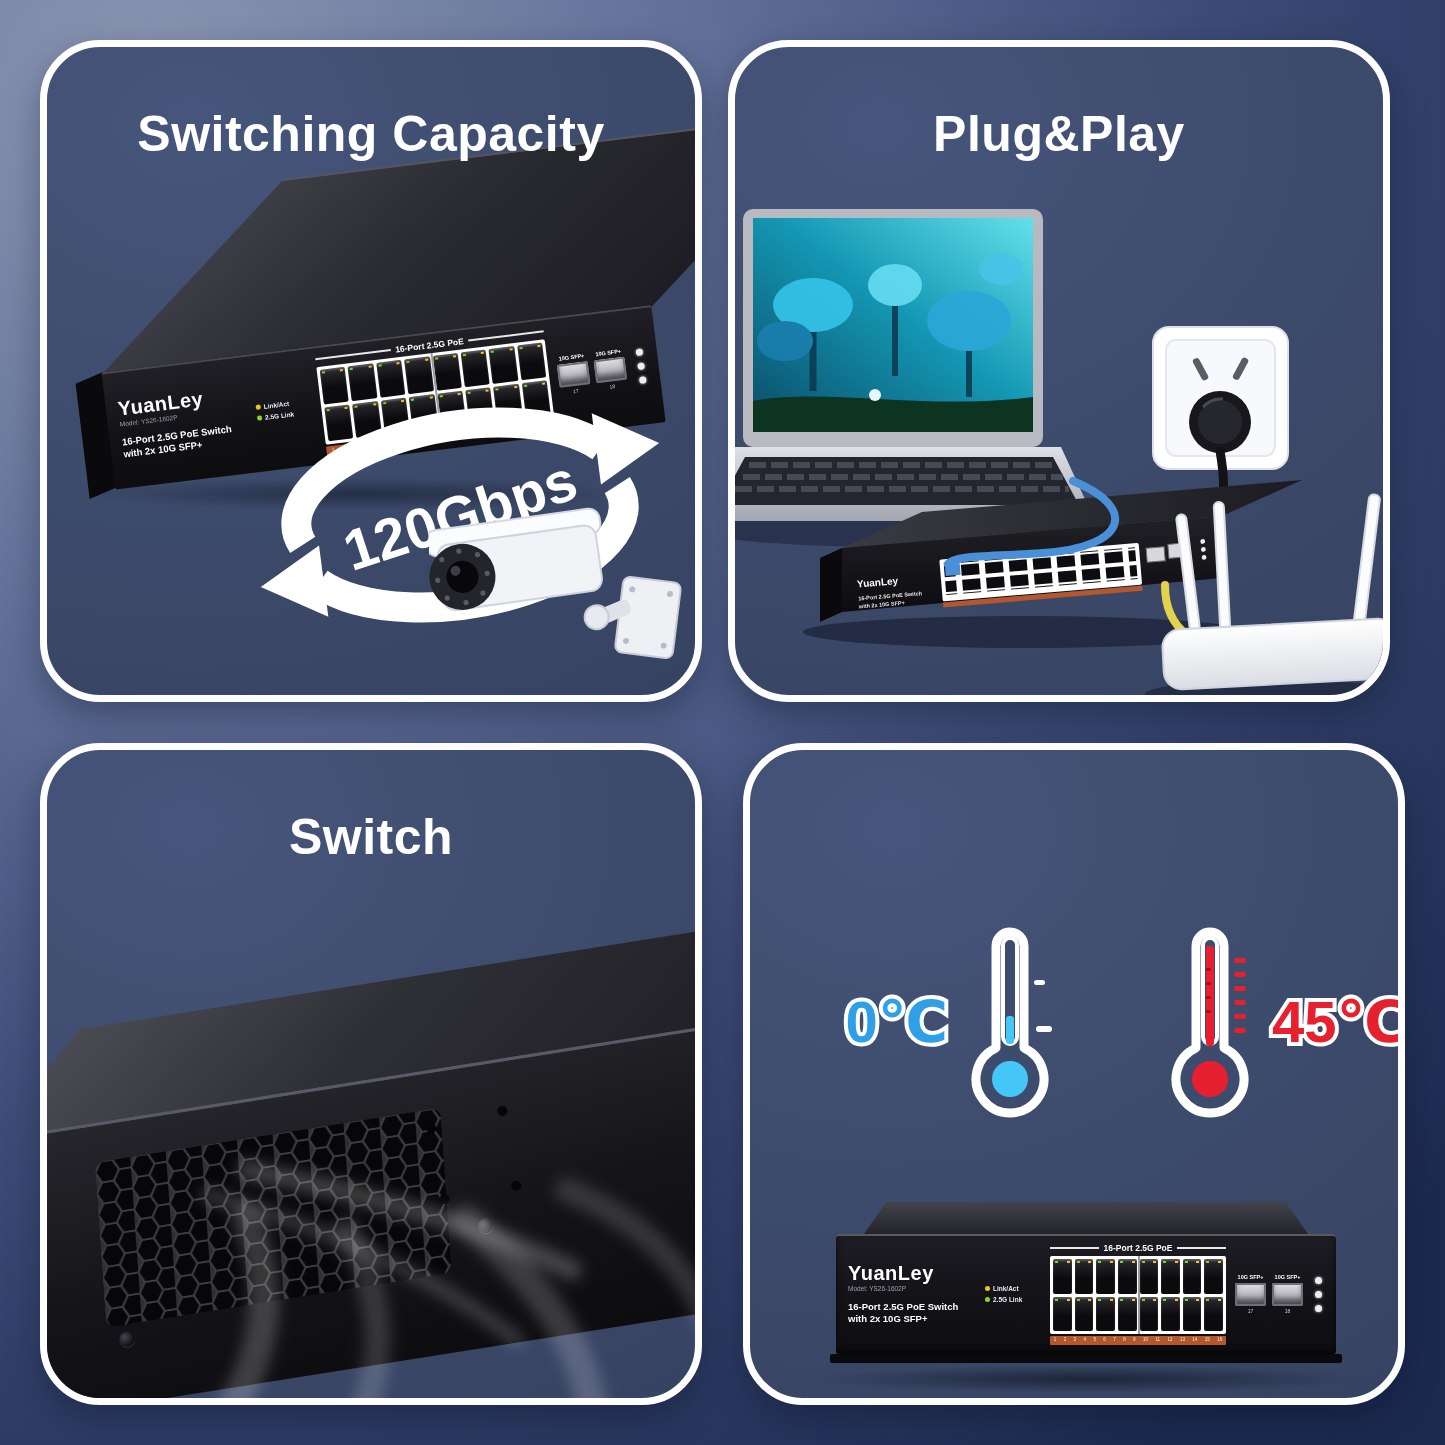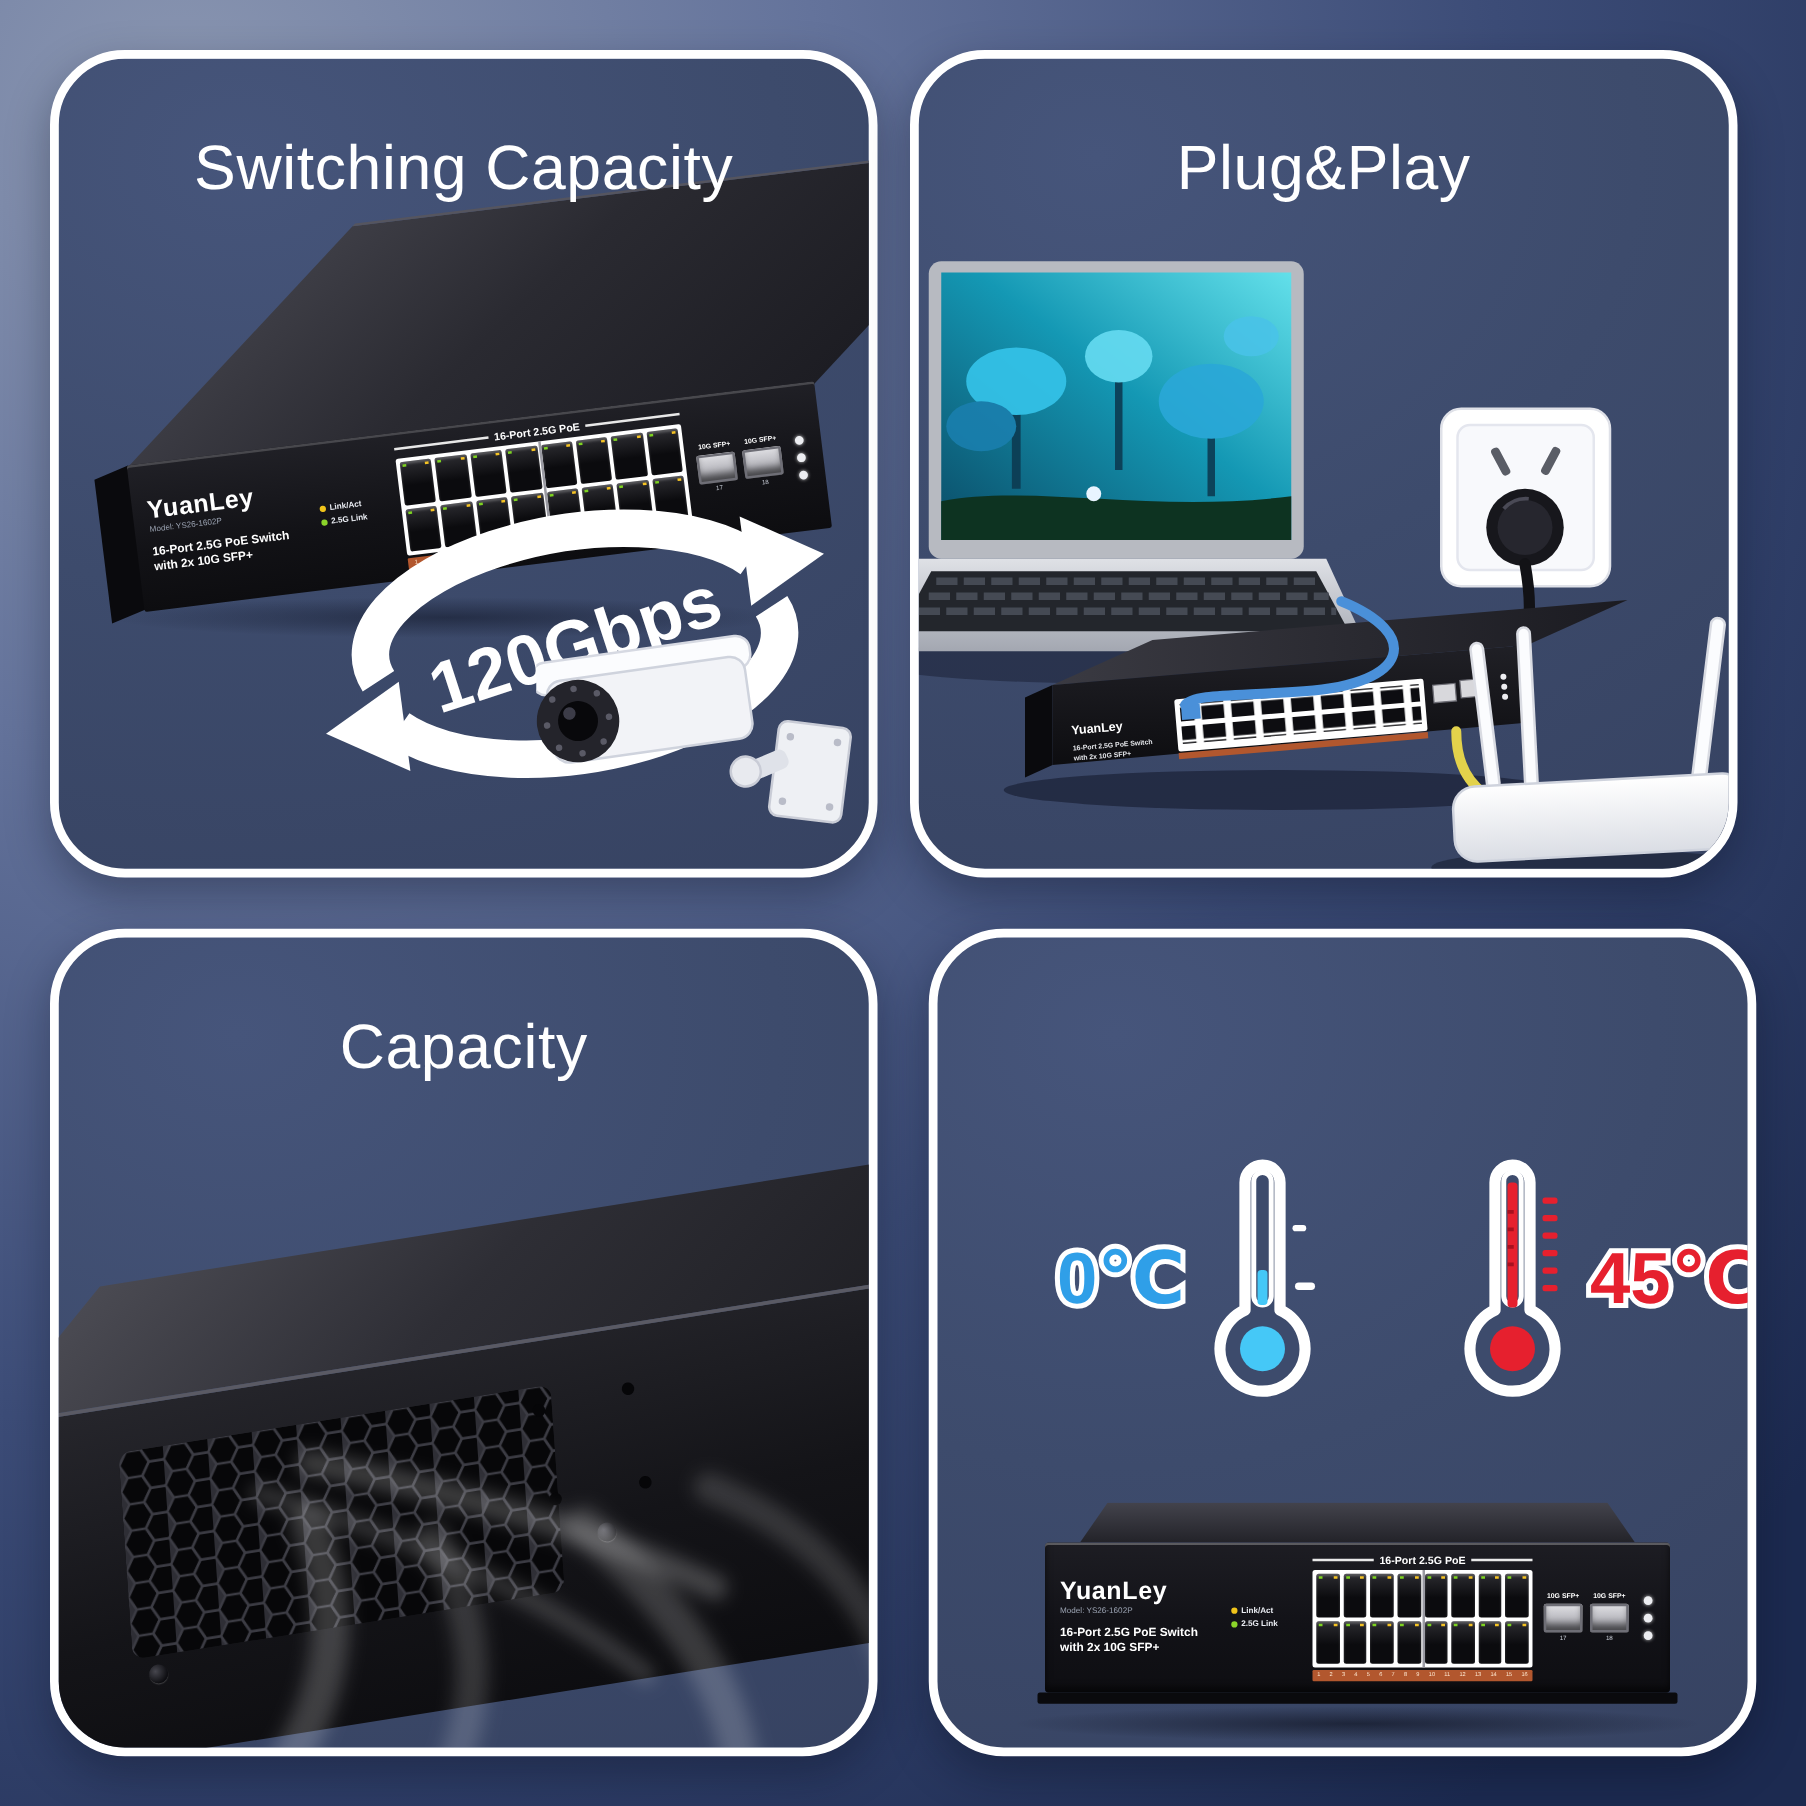--- a/index.html
+++ b/index.html
@@ -5,21 +5,21 @@
   html,body{margin:0;padding:0;width:1445px;height:1445px;overflow:hidden;
     font-family:"Liberation Sans","DejaVu Sans",sans-serif;}
   .stage{position:relative;width:1445px;height:1445px;
     background:radial-gradient(1700px 1700px at 10% 6%, #8a96b1 0%, #64739b 30%, #3c4c77 62%, #1c2a50 100%);}
   .panel{position:absolute;width:662px;height:662px;box-sizing:border-box;
     border:7px solid #fff;border-radius:60px;overflow:hidden;
     background:radial-gradient(900px 720px at 22% 12%, #46557b 0%, #3d4b6c 48%, #364261 100%);
     box-shadow:0 14px 34px rgba(8,14,32,.35);}
   .p-tl{left:40px;top:40px}.p-tr{left:728px;top:40px}.p-bl{left:40px;top:743px}.p-br{left:743px;top:743px}
   .panel h2{position:absolute;top:58px;left:0;width:100%;margin:0;text-align:center;
-    font-size:50px;font-weight:400;color:#fff;letter-spacing:.5px;z-index:30;}
+    font-size:50px;font-weight:700;color:#fff;letter-spacing:.5px;z-index:30;}
 
   
   .face-content{display:flex;align-items:center;height:100%;padding:0 12px;gap:9px;box-sizing:border-box;}
   .brand-block{width:128px;flex:0 0 auto;color:#fff;}
   .brand{font-size:20px;font-weight:700;letter-spacing:.5px;line-height:1;}
   .model{font-size:6.5px;color:#9aa2b1;margin-top:2px;}
   .desc{font-size:9.5px;font-weight:700;line-height:1.3;margin-top:9px;}
   .legend-block{flex:0 0 auto;width:56px;}
   .legend-item{display:flex;align-items:center;gap:3px;margin:4px 0;color:#e9ecf2;
     font-size:6.5px;font-weight:600;white-space:nowrap;}
@@ -364,21 +364,21 @@
           <rect x="28" y="-50" width="10" height="118" rx="5" transform="rotate(-7 33 9)"></rect>
           <rect x="62" y="-62" width="10" height="130" rx="5" transform="rotate(-3 67 3)"></rect>
           <rect x="206" y="-70" width="11" height="138" rx="5" transform="rotate(7 211 -1)"></rect>
         </g>
         <rect x="8" y="60" width="234" height="60" rx="18" fill="url(#routerG)" stroke="#cfd3dd" stroke-width="2" transform="rotate(-3 125 90)"></rect>
       </g>
     </svg>
   </section>
 
   <section class="panel p-bl">
-    <h2>Capacity</h2>
+    <h2>Switch</h2>
 
     <div class="fl-group">
       <div class="fl-top"></div>
       <div class="fl-front">
         <svg class="fl-vent" width="350" height="165" viewBox="0 0 350 165">
           <defs>
             <pattern id="hexp" width="36" height="21" patternUnits="userSpaceOnUse">
               <rect width="36" height="21" fill="#2e2e35"></rect>
               <polygon points="6,0 18,0 24,10.5 18,21 6,21 0,10.5" fill="#070709" stroke="#3c3c44" stroke-width="2"></polygon>
               <polygon points="24,10.5 36,10.5 42,21 36,31.5 24,31.5 18,21" fill="#070709" stroke="#3c3c44" stroke-width="2"></polygon>

